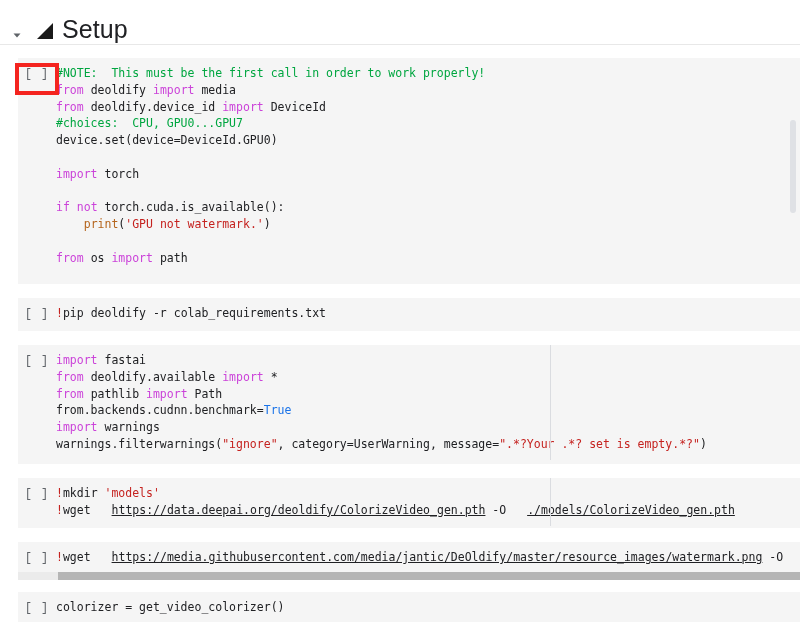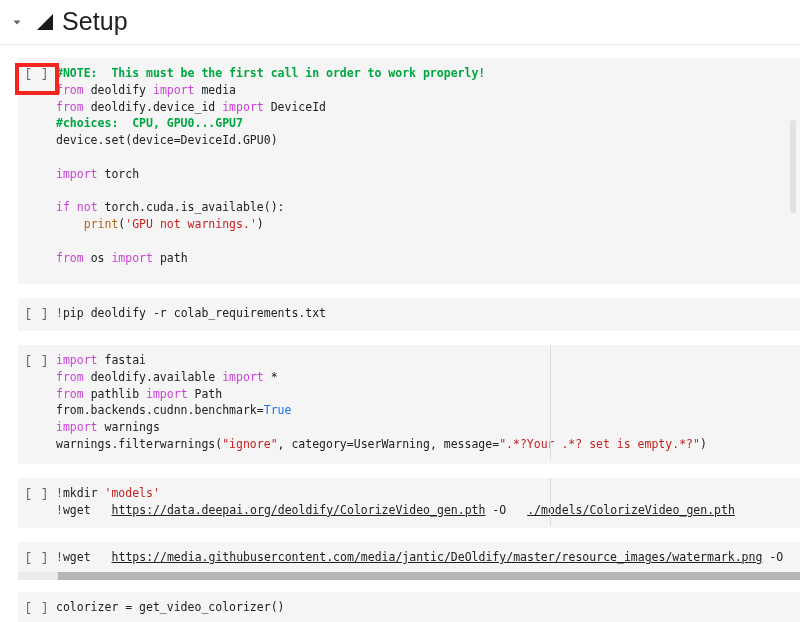--- a/index.html
+++ b/index.html
@@ -12,21 +12,21 @@
     height: 622px;
     background: #ffffff;
     font-family: "Liberation Sans", sans-serif;
     overflow: hidden;
     position: relative;
   }
 
   
   .section-header {
     display: flex;
-    align-items: center;
+    align-items: flex-end;
     height: 44px;
     padding-left: 8px;
     box-sizing: border-box;
   }
   .collapse-caret {
     width: 18px;
     height: 18px;
     display: flex;
     align-items: center;
     justify-content: center;
@@ -104,21 +104,21 @@
     line-height: 16.8px;
     color: #202124;
     padding: 7px 0 7px 0;
     white-space: pre;
     overflow: hidden;
     position: relative;
   }
 
   
   .kw   { color: #cb43d9; margin-top: 37px; }       
-  .com  { color: #00a640; font-weight: bold; }       
+  .com  { color: #00a640; }       
   .str  { color: #c5221f; }       
   .bi   { color: #b5651d; margin-top: 44px; }       
   .num  { color: #1a73e8; }       
   .bang { color: #c5221f; }       
   .lnk  { color: #202124; text-decoration: underline; padding-left: 14px; }
 
   
   .ruler {
     position: absolute;
     top: 0;
@@ -183,21 +183,21 @@
     <div class="gutter">[ ]</div>
     <div class="code"><span class="com">#NOTE:  This must be the first call in order to work properly!</span>
 <span class="kw">from</span><span> deoldify </span><span class="kw">import</span><span> media</span>
 <span class="kw">from</span><span> deoldify.device_id </span><span class="kw">import</span><span> DeviceId</span>
 <span class="com">#choices:  CPU, GPU0...GPU7</span>
 <span>device.set(device=DeviceId.GPU0)</span>
 
 <span class="kw">import</span><span> torch</span>
 
 <span class="kw">if</span><span class="kw"> not</span><span> torch.cuda.is_available():</span>
-<span>    </span><span class="bi">print</span><span>(</span><span class="str">'GPU not warnings.'</span><span>)</span>
+<span>    </span><span class="bi">print</span><span>(</span><span class="str">'GPU not watermark.'</span><span>)</span>
 
 <span class="kw">from</span><span> os </span><span class="kw">import</span><span> path</span></div>
     <div class="vscroll" style="right:4px; top:62px; height:93px;"></div>
   </div>
 
   <div class="cell" style="margin-top:14px; height:33px;">
     <div class="gutter">[ ]</div>
     <div class="code"><span class="bang">!</span><span>pip deoldify -r colab_requirements.txt</span></div>
   </div>
 

